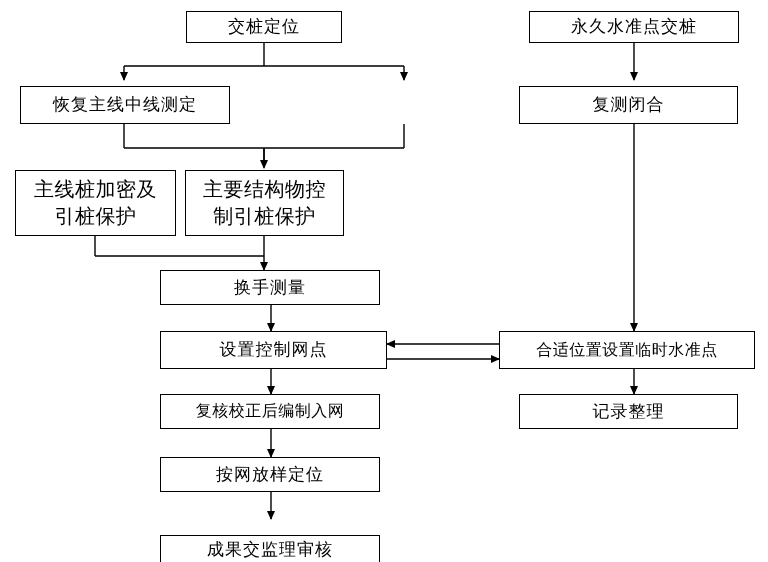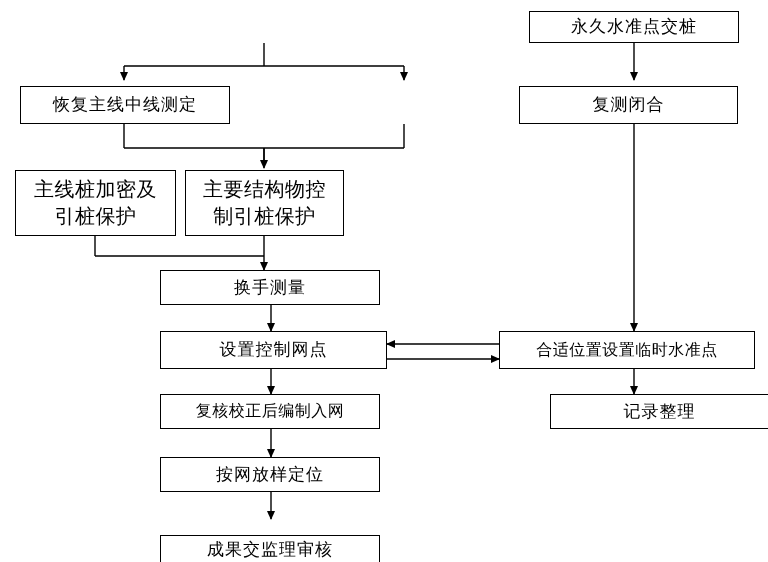--- a/index.html
+++ b/index.html
@@ -89,20 +89,21 @@
       <path d="M387,359 L499,359" marker-end="url(#arrowhead)"></path>
 
       <path d="M271,369 L271,394" marker-end="url(#arrowhead)"></path>
       <path d="M634,369 L634,394" marker-end="url(#arrowhead)"></path>
 
       <path d="M271,429 L271,457" marker-end="url(#arrowhead)"></path>
       <path d="M271,492 L271,519" marker-end="url(#arrowhead)"></path>
     </g>
   </svg>
 
+  <div class="node" style="left:186px; top:11px; width:156px; height:32px;">交桩定位</div>
 
   <div class="node" style="left:529px; top:11px; width:210px; height:32px;">永久水准点交桩</div>
 
   <div class="node" style="left:20px; top:86px; width:210px; height:38px;">恢复主线中线测定</div>
 
 
   <div class="node" style="left:519px; top:86px; width:219px; height:38px;">复测闭合</div>
 
   <div class="node two-line" style="left:15px; top:170px; width:161px; height:66px;">主线桩加密及
 引桩保护</div>
@@ -111,19 +112,19 @@
 制引桩保护</div>
 
   <div class="node" style="left:160px; top:270px; width:220px; height:35px;font-family:Liberation Serif, serif;">换手测量</div>
 
   <div class="node" style="left:160px; top:331px; width:227px; height:38px;">设置控制网点</div>
 
   <div class="node wide-text" style="left:499px; top:331px; width:256px; height:38px;">合适位置设置临时水准点</div>
 
   <div class="node wide-text" style="left:160px; top:394px; width:220px; height:35px;">复核校正后编制入网</div>
 
-  <div class="node" style="left:519px; top:394px; width:219px; height:35px;margin-left:31px;">记录整理</div>
+  <div class="node" style="left:519px; top:394px; width:219px; height:35px;">记录整理</div>
 
   <div class="node" style="left:160px; top:457px; width:220px; height:35px;">按网放样定位</div>
 
   <div class="node" style="left:160px; top:519px; width:220px; height:29px;margin-top:16px;">成果交监理审核</div>
 
 </div>
 
 </body></html>

